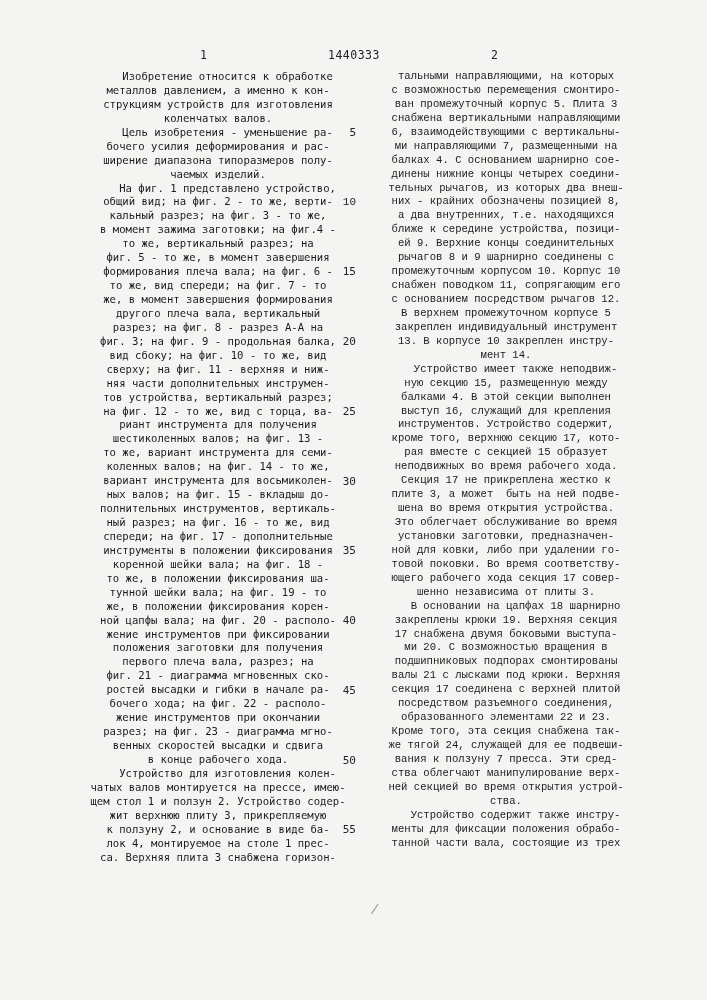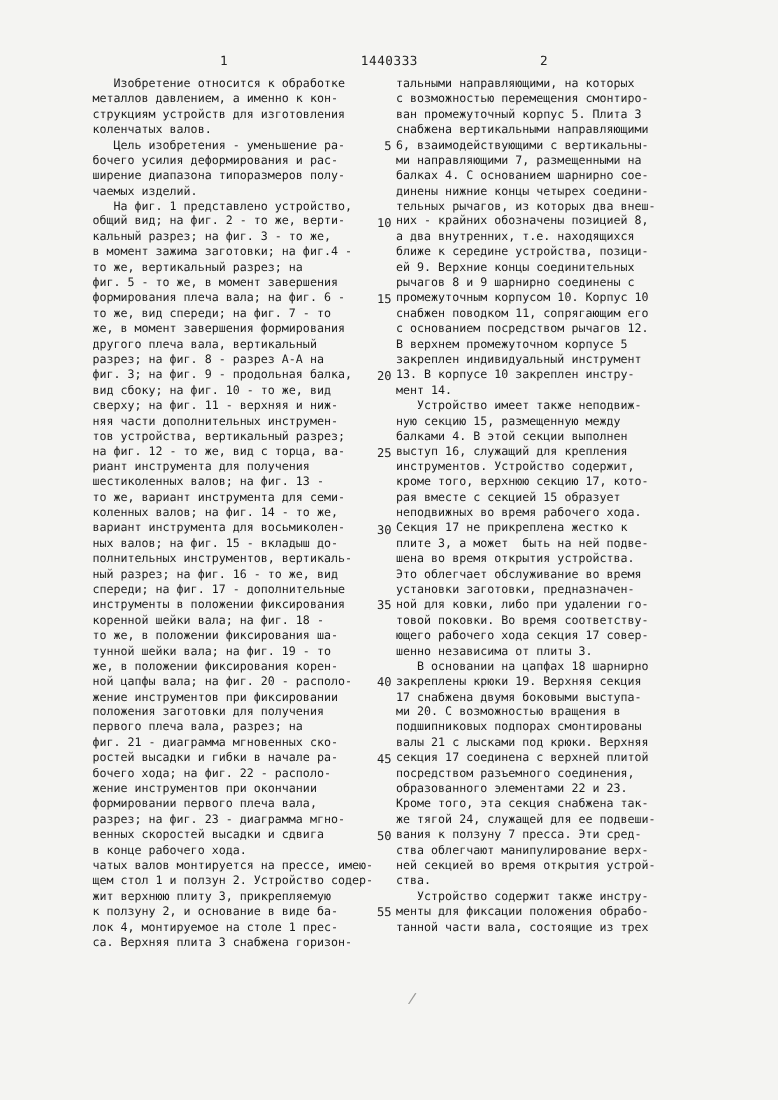--- a/index.html
+++ b/index.html
@@ -23,23 +23,24 @@
     letter-spacing: 0.5px;
     color: #222;
   }
   .hdr-left   { left: 200px; }
   .hdr-center { left: 328px; }
   .hdr-right  { left: 491px; }
   .col {
     position: absolute;
     top: 70px;
     width: 268px;
+    text-align: center;
   }
   .col-left  { left: 84px; }
-  .col-right { left: 360px; }
+  .col-right { left: 372px; font-family: Liberation Mono, monospace; }
   .tl {
     white-space: pre;
     font-size: 10.6px;
     line-height: 13.95px;
     height: 13.95px;
     letter-spacing: 0px;
     color: #1b1b1b;
   }
   .gutter {
     position: absolute;
@@ -118,35 +119,35 @@
       <div class="tl">тунной шейки вала; на фиг. 19 - то</div>
       <div class="tl">же, в положении фиксирования корен-</div>
       <div class="tl">ной цапфы вала; на фиг. 20 - располо-</div>
       <div class="tl">жение инструментов при фиксировании</div>
       <div class="tl">положения заготовки для получения</div>
       <div class="tl">первого плеча вала, разрез; на</div>
       <div class="tl">фиг. 21 - диаграмма мгновенных ско-</div>
       <div class="tl">ростей высадки и гибки в начале ра-</div>
       <div class="tl">бочего хода; на фиг. 22 - располо-</div>
       <div class="tl">жение инструментов при окончании</div>
-      <div class="tl">формировании первого плеча вала,</div>
       <div class="tl">разрез; на фиг. 23 - диаграмма мгно-</div>
       <div class="tl">венных скоростей высадки и сдвига</div>
       <div class="tl">в конце рабочего хода.</div>
+      <div class="tl">   Устройство для изготовления колен-</div>
       <div class="tl">чатых валов монтируется на прессе, имею-</div>
       <div class="tl">щем стол 1 и ползун 2. Устройство содер-</div>
       <div class="tl">жит верхнюю плиту 3, прикрепляемую</div>
       <div class="tl">к ползуну 2, и основание в виде ба-</div>
       <div class="tl">лок 4, монтируемое на столе 1 прес-</div>
       <div class="tl">са. Верхняя плита 3 снабжена горизон-</div>
     </div>
 
   <div class="gutter">
       <div class="ln" style="top: 55.8px;">5</div>
-      <div class="ln" style="top: 125.55px;">10</div>
+      <div class="ln" style="top: 125.55px; font-family: Liberation Mono, monospace;">10</div>
       <div class="ln" style="top: 195.3px;">15</div>
       <div class="ln" style="top: 265.05px;">20</div>
       <div class="ln" style="top: 334.8px; text-align: right;">25</div>
       <div class="ln" style="top: 404.55px; text-align: right;">30</div>
       <div class="ln" style="top: 474.3px;">35</div>
       <div class="ln" style="top: 544.05px;">40</div>
       <div class="ln" style="top: 613.8px;">45</div>
       <div class="ln" style="top: 683.55px;">50</div>
       <div class="ln" style="top: 753.3px;">55</div>
     </div>

